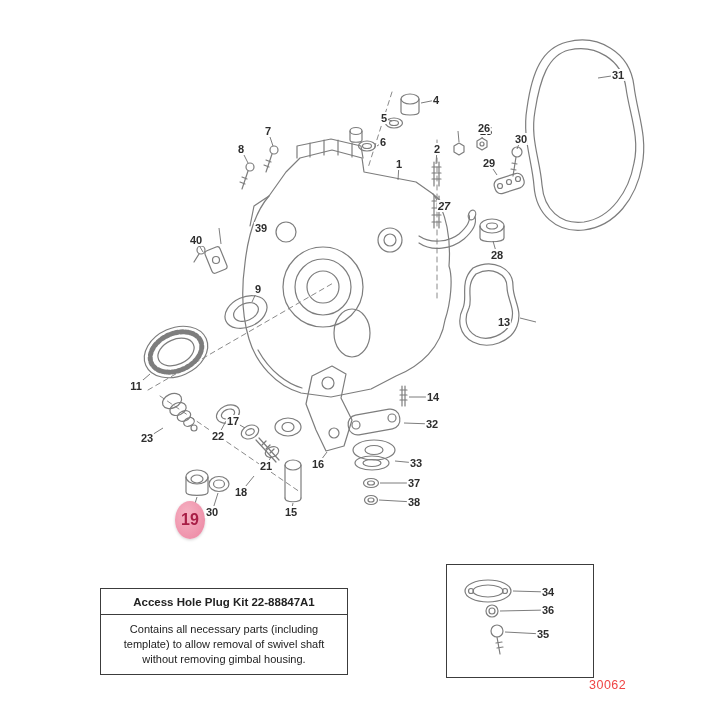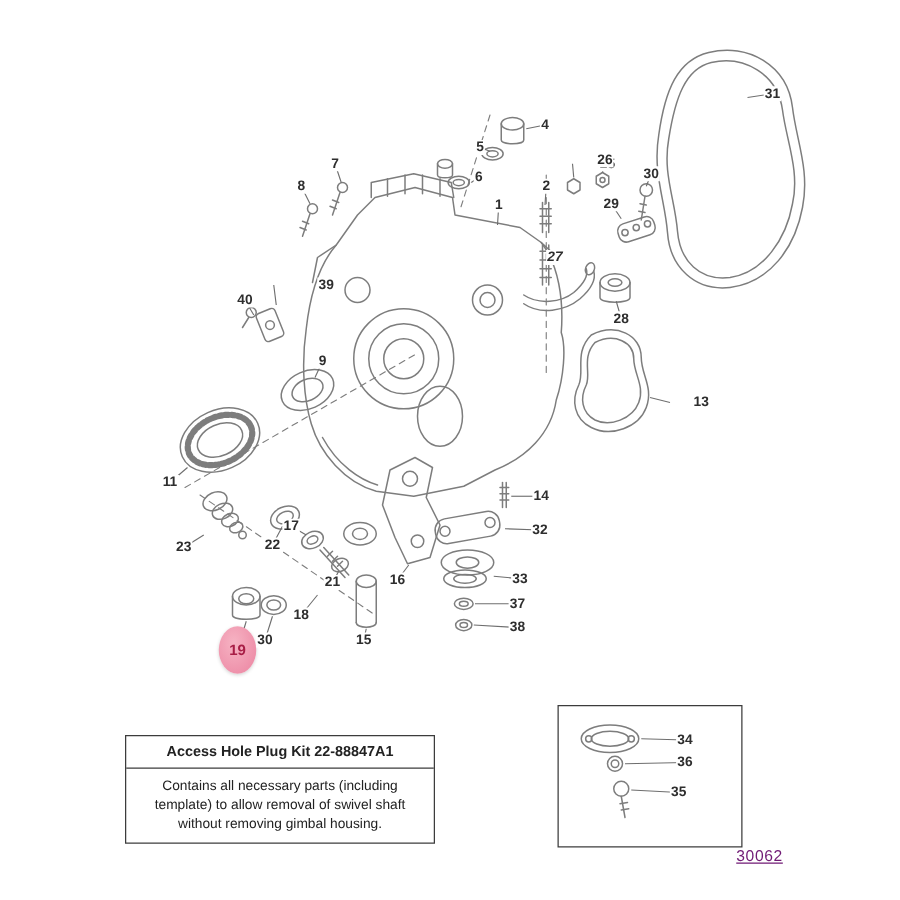--- a/index.html
+++ b/index.html
@@ -9,33 +9,33 @@
   #callout-layer{position:absolute;left:0;top:0;width:720px;height:720px;z-index:3;pointer-events:none;}
   .callout{
     position:absolute;transform:translate(-50%,-50%);
     font:700 11px "Liberation Sans",sans-serif;color:#2e2e2e;
     background:#ffffff;padding:0 1px;white-space:nowrap;
   }
   .callout.highlighted{
     width:30px;height:38px;display:flex;align-items:center;justify-content:center;
     border-radius:50%;
     background:radial-gradient(ellipse at 40% 35%, #f6b3c3 0%, #ee8fa9 75%);
-    color:#a81e46;font-size:12px;padding:0;
+    color:#a81e46;font-size:16px;padding:0;
     box-shadow:0 1px 3px rgba(0,0,0,0.18);
   }
   #note-box{position:absolute;left:100px;top:588px;width:246px;border:1.3px solid #3c3c3c;
             background:#ffffff;z-index:4;}
   #note-box .title{font:700 11.5px/1.25 "Liberation Sans",sans-serif;text-align:center;
                    padding:6px 6px 5px;border-bottom:1.3px solid #3c3c3c;color:#222;}
   #note-box .body{font:400 11px/1.35 "Liberation Sans",sans-serif;text-align:center;
                   padding:7px 9px;color:#222;}
   #inset-box{position:absolute;left:446px;top:564px;width:146px;height:112px;
              border:1.3px solid #3c3c3c;z-index:2;background:transparent;}
   #drawing-number{position:absolute;left:589px;top:678px;
-                  font:400 12.5px "Liberation Sans",sans-serif;color:#701a75;letter-spacing:0.5px;text-decoration:underline;}
+                  font:400 12.5px "Liberation Sans",sans-serif;color:#ef4444;letter-spacing:0.5px;}
 </style>
 </head>
 <body>
 
 <div id="screen">
 
   <svg id="diagram-svg" width="720" height="720" viewBox="0 0 720 720" xmlns="http://www.w3.org/2000/svg">
     <g fill="none" stroke="#7d7d7d" stroke-width="1.2" stroke-linecap="round" stroke-linejoin="round">
 
       <g stroke-dasharray="5 4" stroke-width="0.9">
@@ -242,21 +242,21 @@
   <div id="callout-layer">
       <div class="callout" style="left: 399px; top: 164px;">1</div>
       <div class="callout" style="left: 437px; top: 149px;">2</div>
       <div class="callout" style="left: 436px; top: 100px;">4</div>
       <div class="callout" style="left: 384px; top: 118px;">5</div>
       <div class="callout" style="left: 383px; top: 142px;">6</div>
       <div class="callout" style="left: 268px; top: 131px;">7</div>
       <div class="callout" style="left: 241px; top: 149px;">8</div>
       <div class="callout" style="left: 258px; top: 289px;">9</div>
       <div class="callout" style="left: 136px; top: 386px;">11</div>
-      <div class="callout" style="left: 561px; top: 322px; text-align: right;">13</div>
+      <div class="callout" style="left: 504px; top: 322px; text-align: right;">13</div>
       <div class="callout" style="left: 433px; top: 397px;">14</div>
       <div class="callout" style="left: 291px; top: 512px;">15</div>
       <div class="callout" style="left: 318px; top: 464px;">16</div>
       <div class="callout" style="left: 233px; top: 421px;">17</div>
       <div class="callout" style="left: 241px; top: 492px;">18</div>
       <div class="callout highlighted" style="left: 190px; top: 520px;">19</div>
       <div class="callout" style="left: 212px; top: 512px;">30</div>
       <div class="callout" style="left: 266px; top: 466px;">21</div>
       <div class="callout" style="left: 218px; top: 436px;">22</div>
       <div class="callout" style="left: 147px; top: 438px;">23</div>

